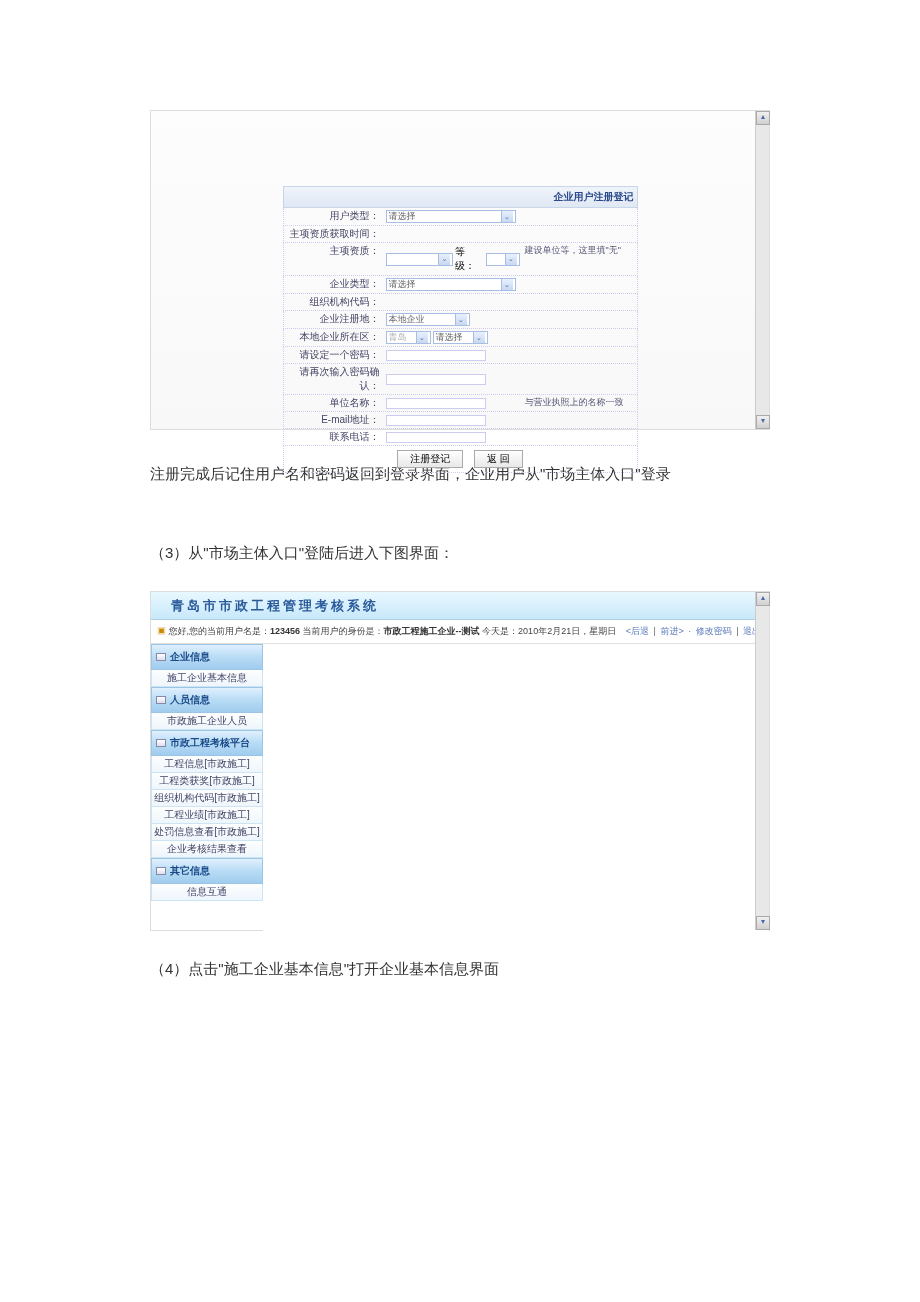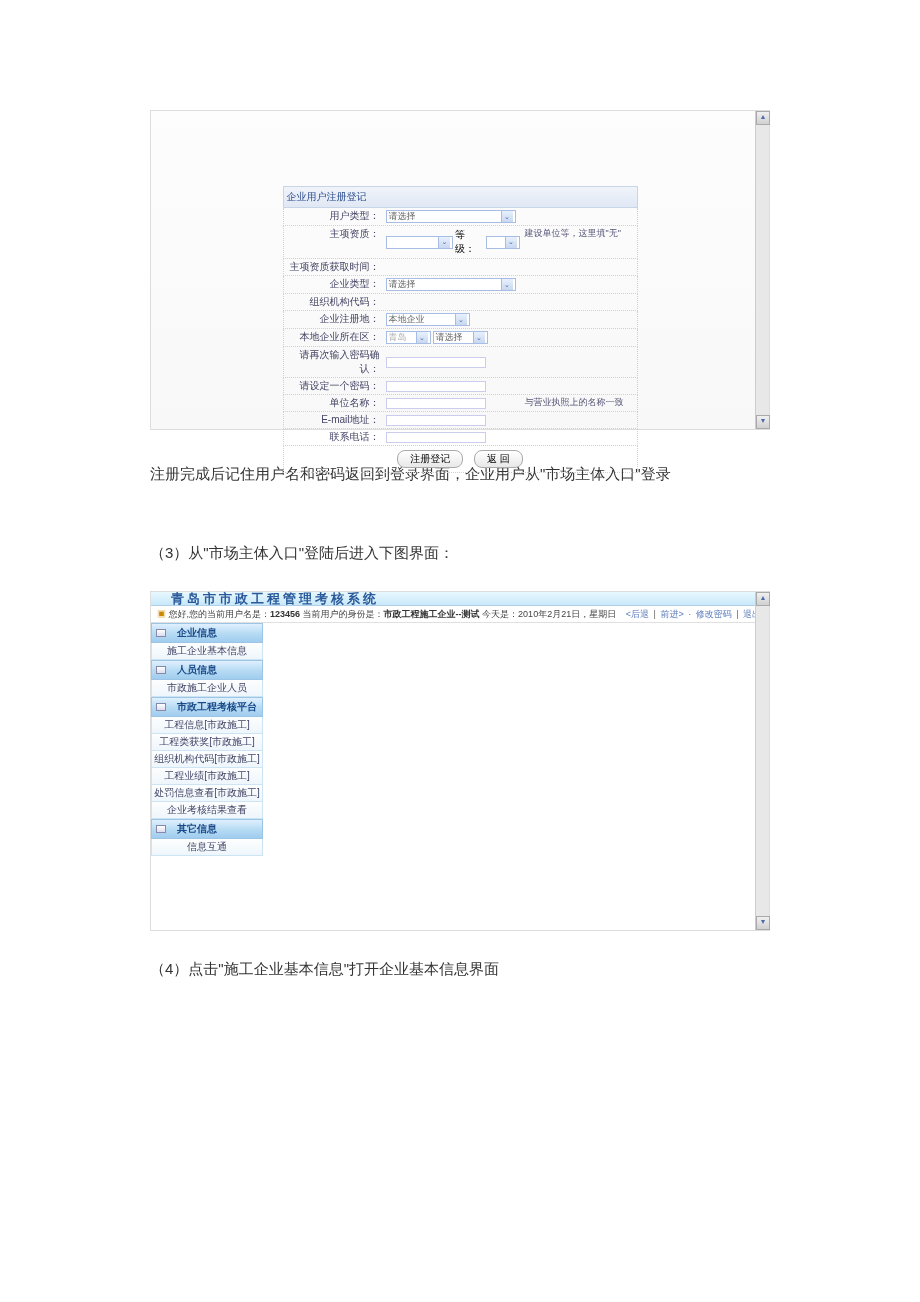--- a/index.html
+++ b/index.html
@@ -9,47 +9,47 @@
     
     
     .screenshot1 { border: 1px solid #ddd; background: #fff; height: 320px; position: relative; margin-bottom: 30px; margin-top: 90px; }
     .ss1-inner { background: linear-gradient(#fdfdfd, #f8f8f8); height: 100%; padding-top: 75px; display: flex; justify-content: center; }
     .scrollbar-r { position: absolute; right: 0; top: 0; width: 14px; height: 100%; background: #e8e8e8; border-left: 1px solid #ccc; }
     .scroll-btn { width: 14px; height: 14px; background: linear-gradient(#f0f0f0,#d0d0d0); border: 1px solid #aaa; font-size: 8px; text-align: center; line-height: 10px; color: #4a6aaa; position: absolute; }
     .scroll-btn.top { top: 0; }
     .scroll-btn.bot { bottom: 0; }
     
     .form-box { width: 355px; font-size: 10px; }
-    .form-title { background: linear-gradient(#f0f4fa, #e0e8f4); border: 1px solid #c8d4e8; text-align: left; padding: 3px; color: #2a4a8a; font-weight: normal; }
+    .form-title { background: linear-gradient(#f0f4fa, #e0e8f4); border: 1px solid #c8d4e8; text-align: right; padding: 3px; color: #2a4a8a; font-weight: bold; }
     .form-row { display: flex; border-bottom: 1px dotted #cce; border-left: 1px dotted #cce; border-right: 1px dotted #cce; min-height: 16px; }
     .form-label { width: 100px; text-align: right; padding: 1px 4px; color: #446; font-size: 10px; }
     .form-field { flex: 1; padding: 2px 2px; display: flex; align-items: center; gap: 2px; }
     .form-hint { width: 115px; padding: 1px 3px; color: #557; font-size: 9px; }
     .sel { height: 13px; border: 1px solid #a7bde4; background: #fff; font-size: 9px; color: #666; display: inline-flex; align-items: center; padding: 0 2px; position: relative; }
     .sel-btn { width: 12px; height: 11px; background: linear-gradient(#e8f0fc,#c8d8f0); border-left: 1px solid #a7bde4; margin-left: auto; display: inline-flex; align-items: center; justify-content: center; color: #4a6aaa; font-size: 7px; }
     .txt-in { height: 11px; border: 1px solid #cce; background: #fff; flex: 1; max-width: 100px; }
     .form-btns { text-align: center; padding: 4px; border: 1px dotted #cce; border-top: none; }
-    .btn { display: inline-block; padding: 1px 12px; border: 1px solid #aaa; background: linear-gradient(#fff,#e8e8e8); font-size: 10px; margin: 0 4px; border-radius: 8px; text-align: right; }
+    .btn { display: inline-block; padding: 1px 12px; border: 1px solid #aaa; background: linear-gradient(#fff,#e8e8e8); font-size: 10px; margin: 0 4px; border-radius: 0; text-align: right; }
     
     
     .prose { font-size: 15px; color: #333; line-height: 1.9; margin: 24px 0; }
     
     
     .screenshot2 { border: 1px solid #ddd; background: #fff; height: 340px; position: relative; margin-top: 8px; }
-    .ss2-header { height: 14px; background: linear-gradient(#e8f8ff, #c8e8fa); border-bottom: 1px solid #b0d0e8; display: flex; align-items: center; padding: 0 8px 0 20px; }
+    .ss2-header { height: 28px; background: linear-gradient(#e8f8ff, #c8e8fa); border-bottom: 1px solid #b0d0e8; display: flex; align-items: center; padding: 0 8px 0 20px; }
     .ss2-title-text { font-size: 13px; font-weight: bold; color: #2a5a9a; letter-spacing: 3px; }
-    .ss2-info { height: 17px; background: #fff; border-bottom: 1px solid #e0e0e0; display: flex; align-items: center; padding: 0 6px; font-size: 9px; }
+    .ss2-info { height: 24px; background: #fff; border-bottom: 1px solid #e0e0e0; display: flex; align-items: center; padding: 0 6px; font-size: 9px; }
     .ss2-info-l { flex: 1; color: #444; }
     .ss2-info-l b { color: #333; }
     .ss2-info-r { color: #666; }
     .ss2-info-r a { color: #5a7aba; margin: 16px 2px; }
     .ss2-body { display: flex; height: calc(100% - 38px); }
     .ss2-side { width: 112px; }
     .ss2-main { flex: 1; background: #fff; }
-    .side-h { background: linear-gradient(#e0f0ff, #b8dcf4 50%, #a0ccee); border: 1px solid #9cc4e4; height: 20px; display: flex; align-items: center; padding: 0 4px; font-size: 10px; font-weight: bold; color: #1a4a8a; gap: 11px; }
+    .side-h { background: linear-gradient(#e0f0ff, #b8dcf4 50%, #a0ccee); border: 1px solid #9cc4e4; height: 26px; display: flex; align-items: center; padding: 0 4px; font-size: 10px; font-weight: bold; color: #1a4a8a; gap: 4px; }
     .side-ico { width: 10px; height: 8px; background: linear-gradient(#fff,#dde); border: 1px solid #88a; display: inline-block; font-size: 6px; }
     .side-item { background: linear-gradient(#fdfefe, #eef6fc); border: 1px solid #cde4f4; border-top: none; height: 17px; display: flex; align-items: center; justify-content: center; font-size: 10px; color: #446; }
     
   </style>
 </head>
 <body>
 
 <div class="page">
 
   <div class="screenshot1">
@@ -66,40 +66,40 @@
           <div class="form-field">
               <div class="sel" style="width:130px">
                 <span>请选择</span>
                 <span class="sel-btn">⌄</span>
               </div>
             </div>
           <div class="form-hint"></div>
         </div>
 
         <div class="form-row">
-          <div class="form-label">主项资质：</div>
-          <div class="form-field">
-            <div class="sel" style="width:70px">
-                <span class="sel-btn">⌄</span>
-              </div>
-            <span>等级：</span>
-            <div class="sel" style="width:35px">
-                <span class="sel-btn">⌄</span>
-              </div>
-          </div>
-          <div class="form-hint">建设单位等，这里填"无"</div>
-        </div>
-
-        <div class="form-row">
           <div class="form-label">主项资质获取时间：</div>
           <div class="form-field"></div>
             <div class="form-hint"></div>
         </div>
 
         <div class="form-row">
+          <div class="form-label">主项资质：</div>
+          <div class="form-field">
+            <div class="sel" style="width:70px">
+                <span class="sel-btn">⌄</span>
+              </div>
+            <span>等级：</span>
+            <div class="sel" style="width:35px">
+                <span class="sel-btn">⌄</span>
+              </div>
+          </div>
+          <div class="form-hint">建设单位等，这里填"无"</div>
+        </div>
+
+        <div class="form-row">
           <div class="form-label">企业类型：</div>
           <div class="form-field">
               <div class="sel" style="width:130px">
                 <span>请选择</span>
                 <span class="sel-btn">⌄</span>
               </div>
             </div>
           <div class="form-hint"></div>
         </div>
 
@@ -130,29 +130,29 @@
             <div class="sel" style="width:55px">
                 <span>请选择</span>
                 <span class="sel-btn">⌄</span>
               </div>
           </div>
           <div class="form-hint"></div>
         </div>
 
 
         <div class="form-row">
+          <div class="form-label">请设定一个密码：</div>
+          <div class="form-field">
+              <span class="txt-in"></span>
+            </div>
+          <div class="form-hint"></div>
+        </div>
+
+        <div class="form-row">
           <div class="form-label">请再次输入密码确认：</div>
-          <div class="form-field">
-              <span class="txt-in"></span>
-            </div>
-          <div class="form-hint"></div>
-        </div>
-
-        <div class="form-row">
-          <div class="form-label">请设定一个密码：</div>
           <div class="form-field">
               <span class="txt-in"></span>
             </div>
           <div class="form-hint"></div>
         </div>
 
         <div class="form-row">
           <div class="form-label">单位名称：</div>
           <div class="form-field">
               <span class="txt-in"></span>

